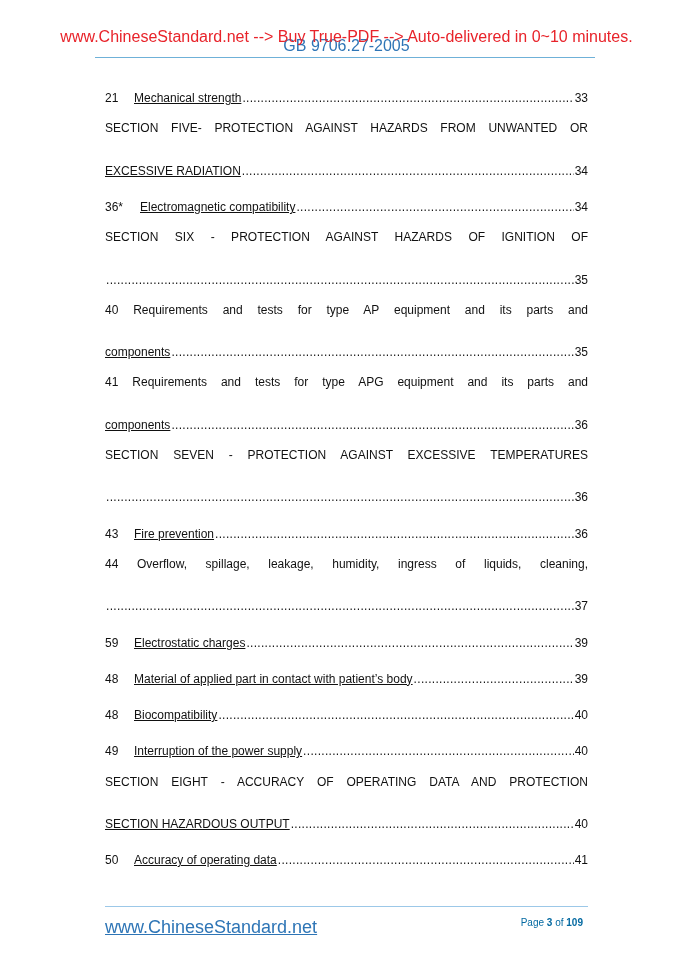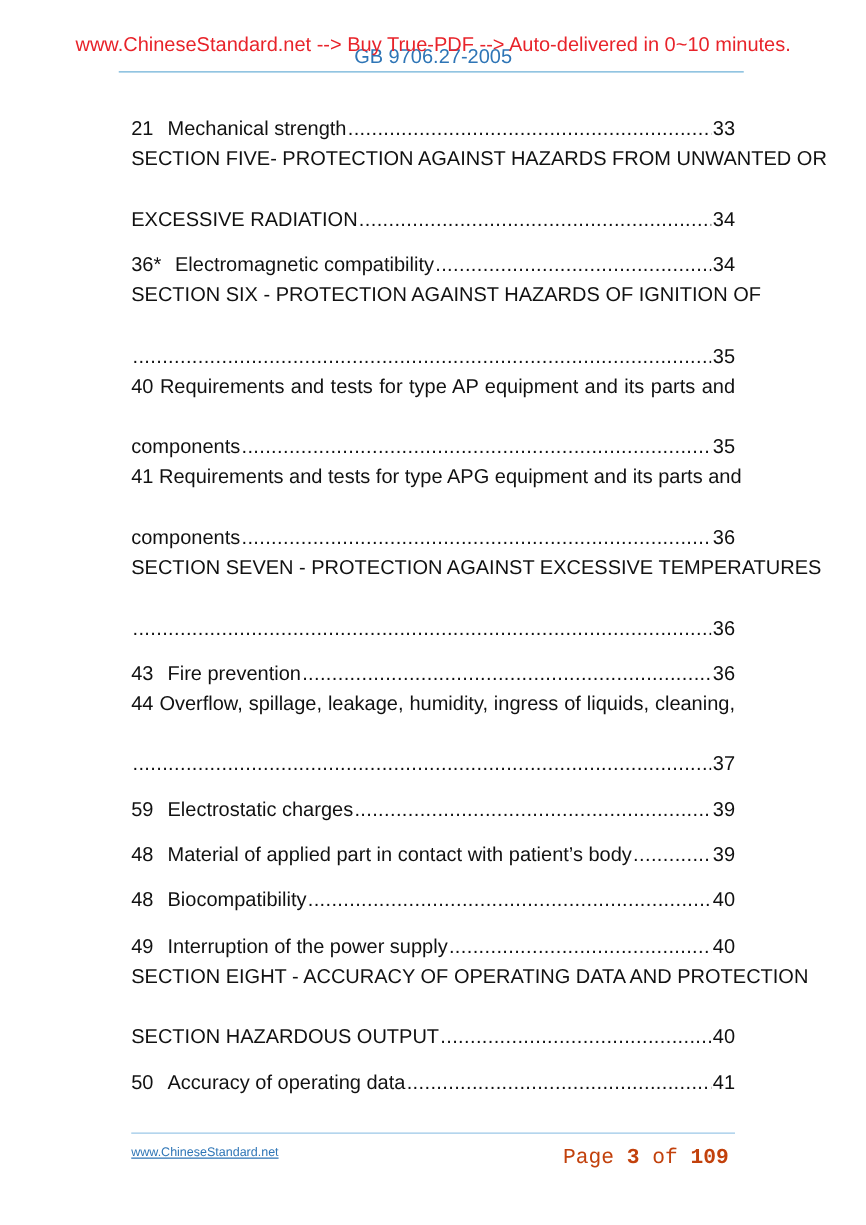--- a/index.html
+++ b/index.html
@@ -4,30 +4,30 @@
   <style>
     html, body { margin: 0; padding: 0; background: #ffffff; }
     body { width: 693px; height: 980px; position: relative; overflow: hidden;
            font-family: "Liberation Sans", sans-serif; color: #111111; }
     .banner { position: absolute; left: 0; top: 28px; width: 693px; text-align: center;
               font-size: 16px; color: #e8232a; white-space: nowrap; z-index: 2; }
     .doc-code { position: absolute; left: 0; top: 37px; width: 693px; text-align: center;
                 font-size: 16px; color: #2e75b6; white-space: nowrap; z-index: 1; }
     .header-rule { position: absolute; left: 95px; top: 57px; width: 500px; height: 1px; background: #6fb1d8; }
     .toc { position: absolute; left: 105px; top: 80px; width: 483px; }
-    .line { height: 36.3px; line-height: 24px; font-size: 16px; display: flex; align-items: flex-end; white-space: nowrap; }
+    .line { height: 36.3px; line-height: 24px; font-size: 12px; display: flex; align-items: center; white-space: nowrap; }
     .line .num { display: inline-block; flex: none; }
-    .line .title { flex: none; }
+    .line .title { flex: none; text-decoration: underline; }
     .line .leader { flex: 1 1 auto; overflow: hidden; margin: 0 1px; }
     .line .leader::before { content: "......................................................................................................................................................................................................................"; letter-spacing: 0.3px; }
     .line .page { flex: none; }
     .line.justify { display: block; text-align: justify; text-align-last: justify; }
     .footer-rule { position: absolute; left: 105px; top: 906px; width: 483px; height: 1px; background: #9cc8e8; }
-    .footer-link { position: absolute; left: 105px; top: 917px; font-size: 10px; color: #2e75b6; text-decoration: underline; }
-    .footer-page { position: absolute; right: 110px; top: 917px; font-size: 17px; color: #c2410c; font-family: Liberation Mono, monospace; }
+    .footer-link { position: absolute; left: 105px; top: 917px; font-size: 18px; color: #2e75b6; text-decoration: underline; }
+    .footer-page { position: absolute; right: 110px; top: 917px; font-size: 10px; color: #0369a1; }
     .footer-page b { font-weight: bold; }
   </style>
 </head>
 <body>
 
 <div class="banner">www.ChineseStandard.net --&gt; Buy True-PDF --&gt; Auto-delivered in 0~10 minutes.</div>
 <div class="doc-code">GB 9706.27-2005</div>
 <div class="header-rule"></div>
 
 <div class="toc">

